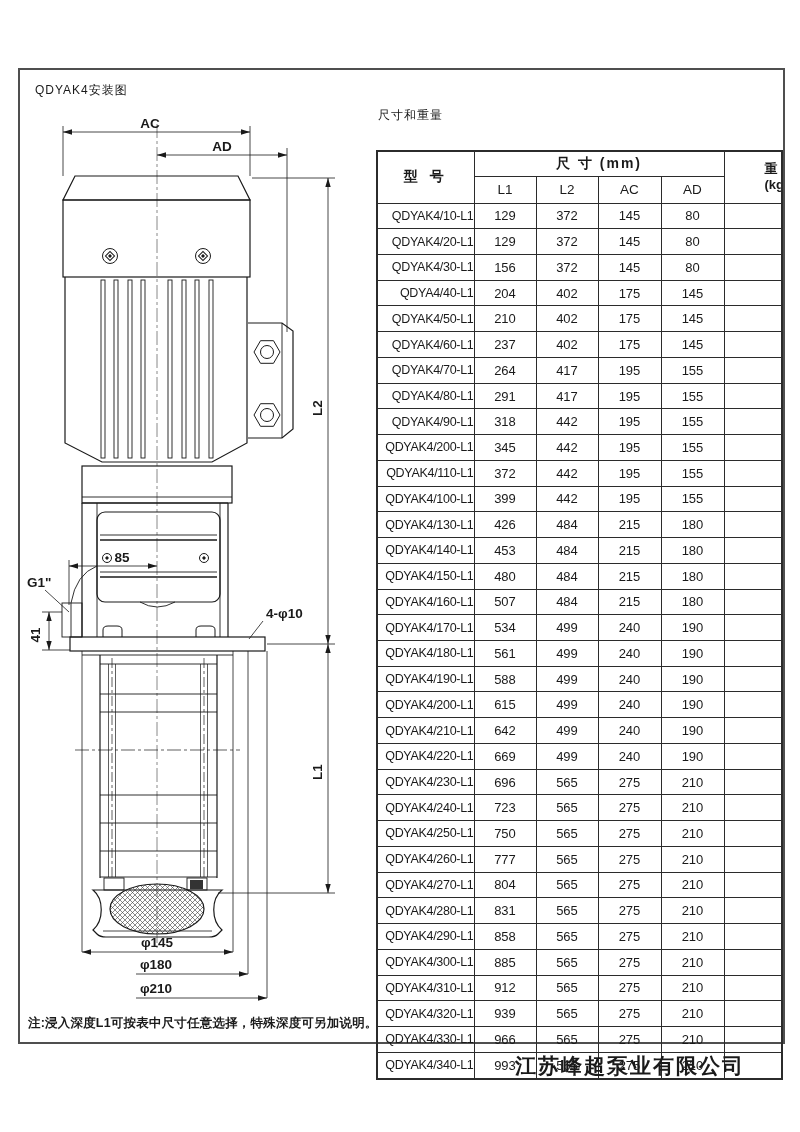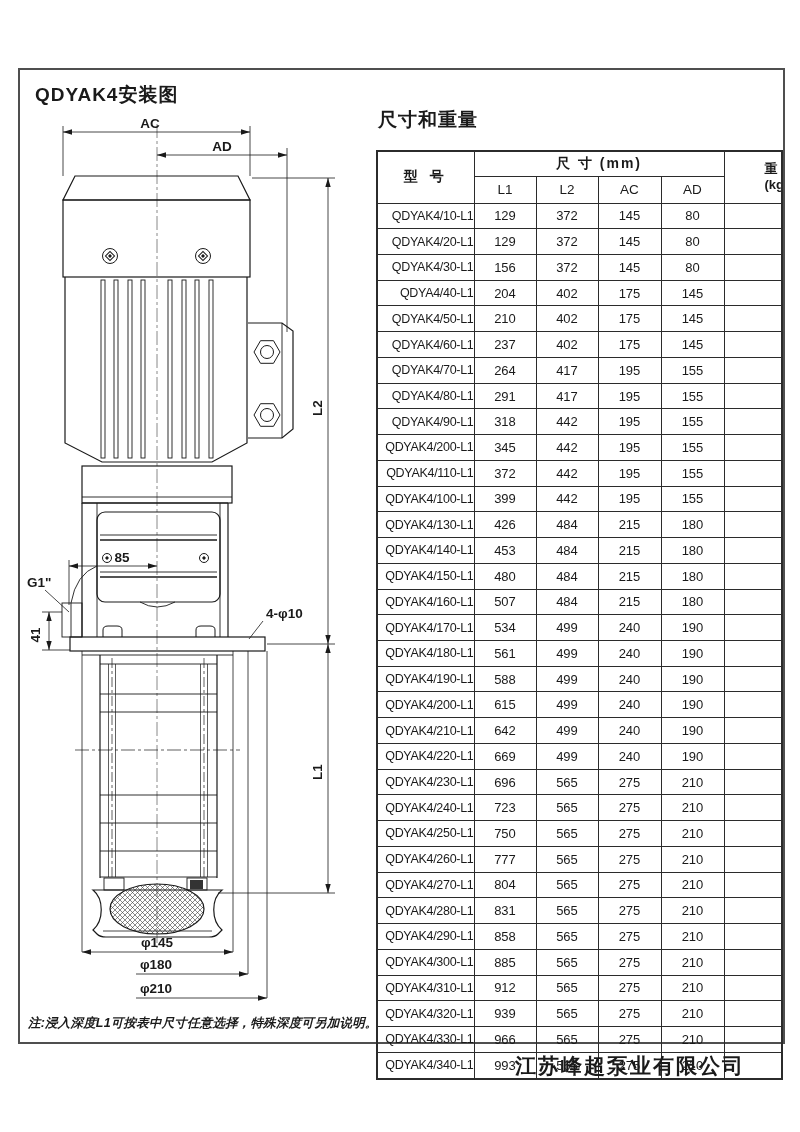--- a/index.html
+++ b/index.html
@@ -1,25 +1,25 @@
 <!DOCTYPE html>
 <html><head>
 <meta charset="utf-8">
 <style>
   html,body{margin:0;padding:0;background:#ffffff;}
   .page{position:relative;width:800px;height:1132px;background:#fff;overflow:hidden;
         font-family:"Liberation Sans",sans-serif;color:#1a1a1a;}
   .frame{position:absolute;left:18px;top:68px;width:763px;height:972px;
          border:2px solid #4f4f4f;background:#fff;}
   .diagram-svg{position:absolute;left:0;top:0;width:800px;height:1132px;}
-  .title{position:absolute;font-weight:bold;font-size:19px;letter-spacing:1px;white-space:nowrap;}
+  .title{position:absolute;font-weight:normal;font-size:12px;letter-spacing:1px;white-space:nowrap;}
   .title-left{left:35px;top:82px;}
   .title-right{left:378px;top:82px;margin-top:25px;}
   .note{position:absolute;left:28px;top:1015px;width:350px;font-size:12.5px;
-        font-weight:bold;letter-spacing:0.2px;white-space:nowrap;font-style:italic;}
+        font-weight:bold;letter-spacing:0.2px;white-space:nowrap;}
   .company{position:absolute;left:470px;top:1052px;width:320px;text-align:center;
            font-size:21px;font-weight:bold;letter-spacing:2px;white-space:nowrap;}
   table.dims{position:absolute;left:376px;top:114px;width:405px;height:930px;
              border-collapse:collapse;table-layout:fixed;font-size:13px;margin-top:36px;}
   table.dims th,table.dims td{border:1px solid #2b2b2b;padding:0;text-align:center;
              font-weight:normal;overflow:hidden;white-space:nowrap;}
   table.dims{border:2px solid #2b2b2b;}
   table.dims thead th{font-size:13.5px;}
   table.dims th.cn{font-size:14px;font-weight:bold;letter-spacing:4px;}
   table.dims th.wt{font-size:13px;font-weight:bold;line-height:1.25;letter-spacing:1px;padding-left:40px;}

